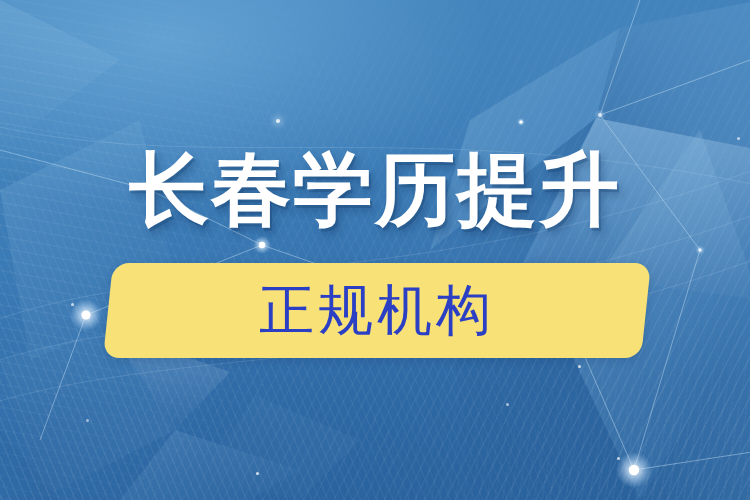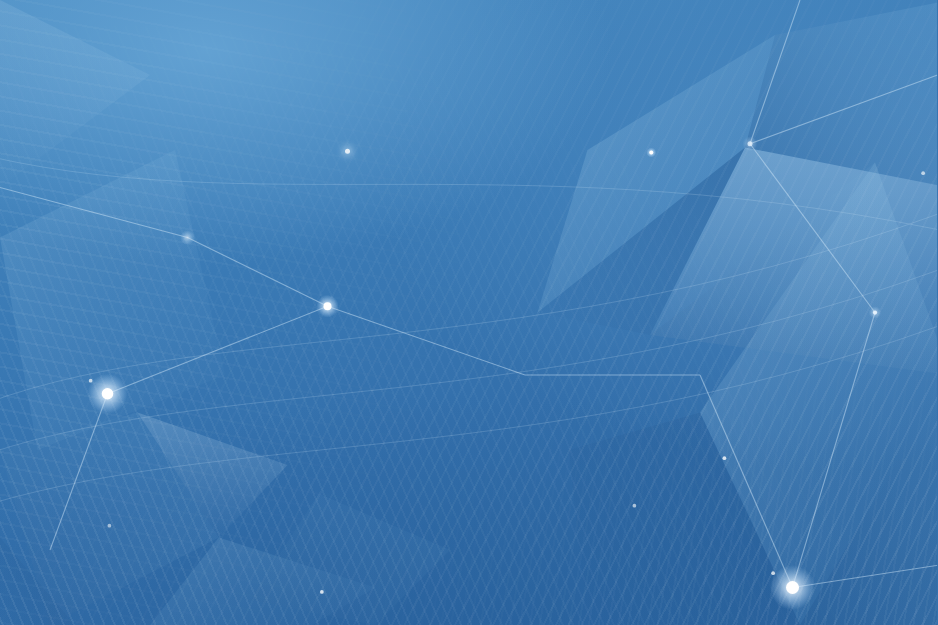--- a/index.html
+++ b/index.html
@@ -243,15 +243,22 @@
 
   <div class="dot" style="left:276px;top:119px;width:4px;height:4px;opacity:.85;box-shadow:0 0 6px 2px rgba(226,243,255,.6);"></div>
   <div class="dot" style="left:71px;top:303px;width:3px;height:3px;opacity:.7;"></div>
   <div class="dot" style="left:86px;top:419px;width:3px;height:3px;opacity:.55;"></div>
   <div class="dot" style="left:256px;top:472px;width:3px;height:3px;opacity:.8;"></div>
   <div class="dot" style="left:617px;top:457px;width:3px;height:3px;opacity:.75;"></div>
   <div class="dot" style="left:578px;top:365px;width:3px;height:3px;opacity:.8;"></div>
   <div class="dot" style="left:506px;top:403px;width:3px;height:3px;opacity:.6;"></div>
   <div class="dot" style="left:737px;top:137px;width:3px;height:3px;opacity:.65;"></div>
 
-
+  <div id="headline-wrap">
+    <span id="headline">长春学历提升</span>
+  </div>
+
+  <div id="ribbon">
+    <div id="ribbon-shape"></div>
+    <div id="ribbon-label">正规机构</div>
+  </div>
 
 </div>
 
 </body></html>

